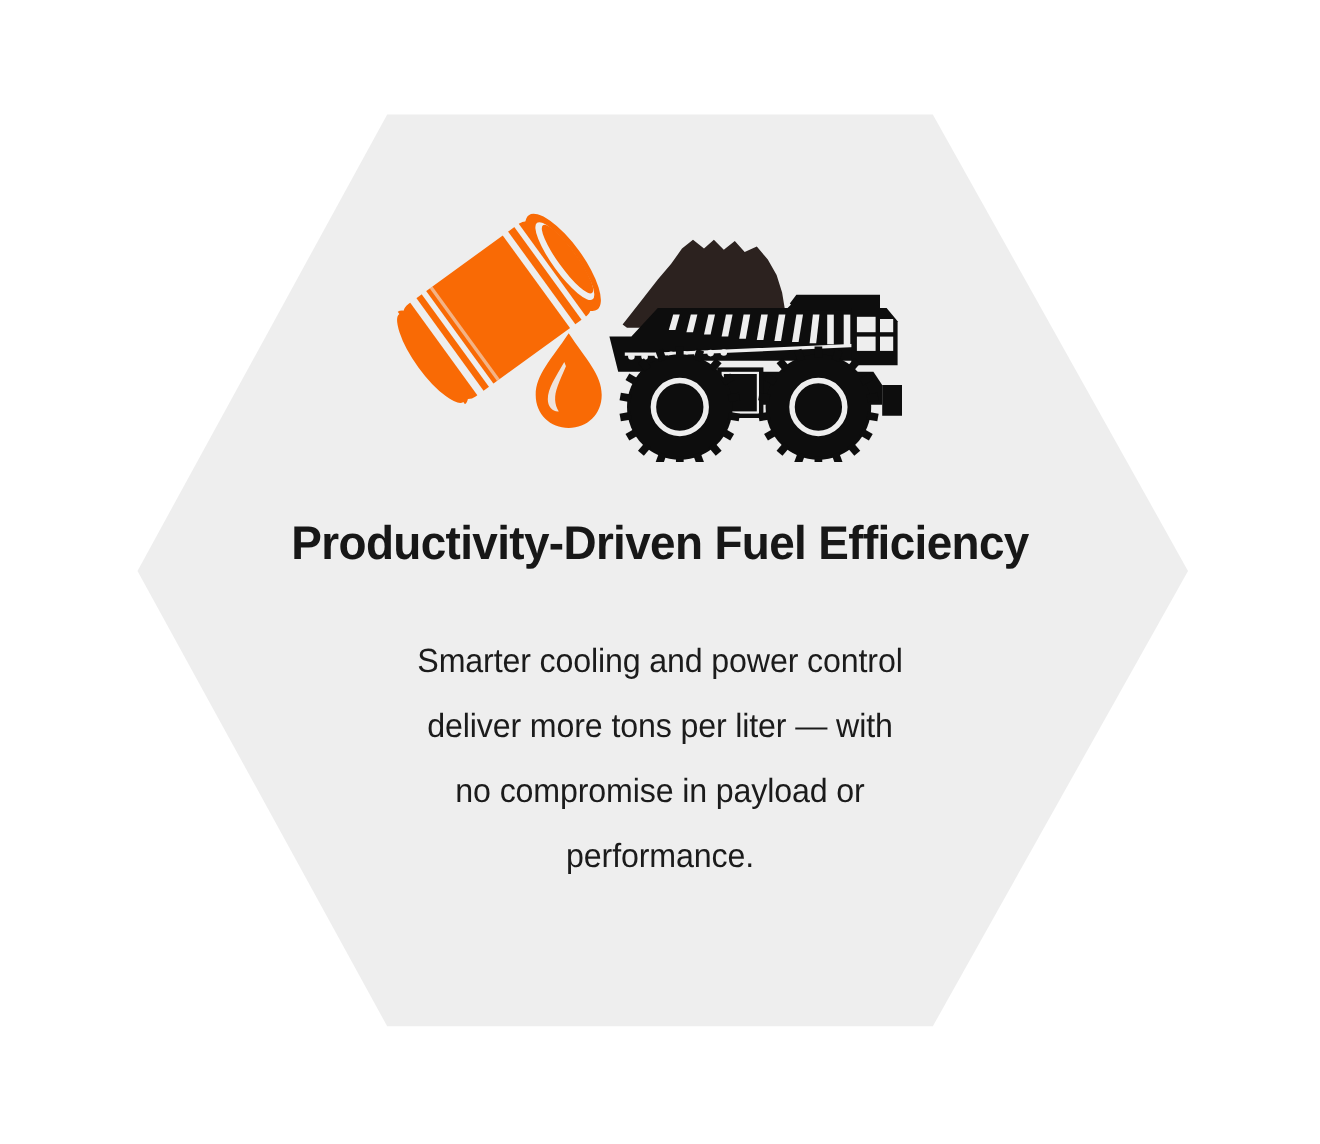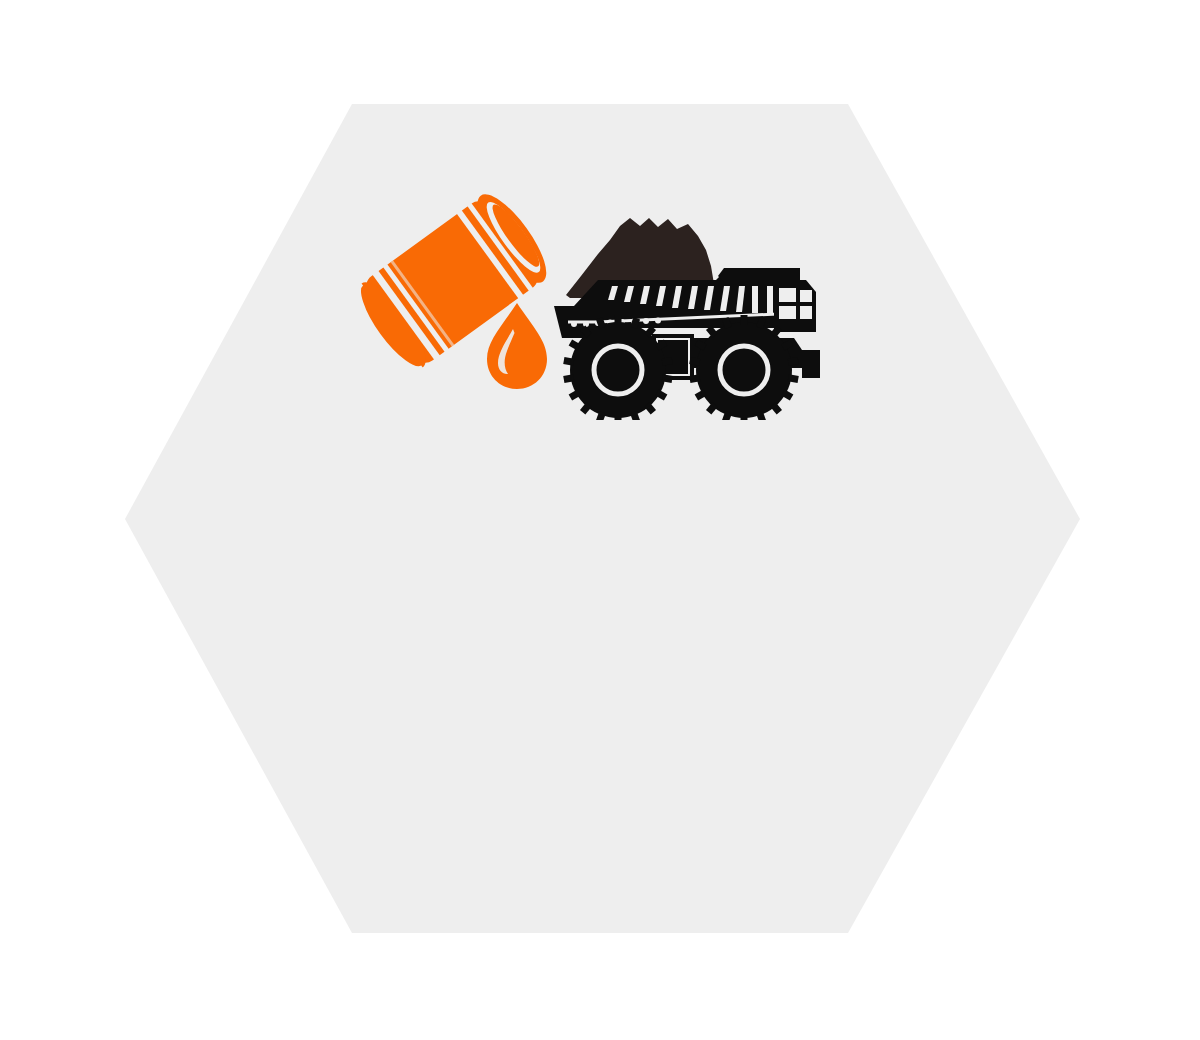--- a/index.html
+++ b/index.html
@@ -239,14 +239,24 @@
             <rect x="-3.5" y="-55" width="7" height="10" transform="rotate(340)"></rect>
           </g>
           <circle cx="0" cy="0" r="24" fill="none" stroke="#eeeeee" stroke-width="5"></circle>
         </g>
 
         <path d="M 36 128 L 46 128 L 46 158 L 36 158 Z" fill="#eeeeee" opacity="0.0"></path>
       </g>
     </svg>
   </div>
 
+  <div class="card-text">
+    <h1 class="card-title">Productivity-Driven Fuel Efficiency</h1>
+
+    <p class="card-body">
+      <span class="bline">Smarter cooling and power control</span>
+      <span class="bline">deliver more tons per liter — with</span>
+      <span class="bline">no compromise in payload or</span>
+      <span class="bline">performance.</span>
+    </p>
+  </div>
 
 </div>
 
 </body></html>

